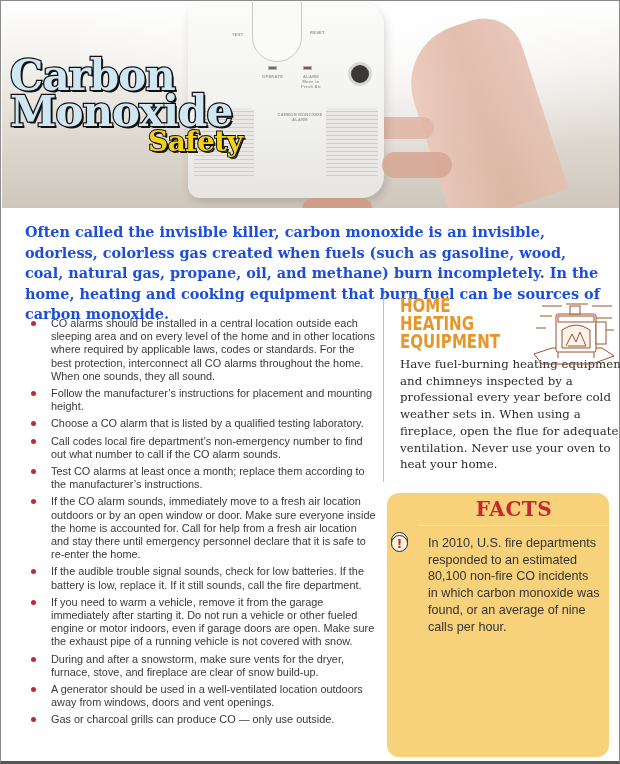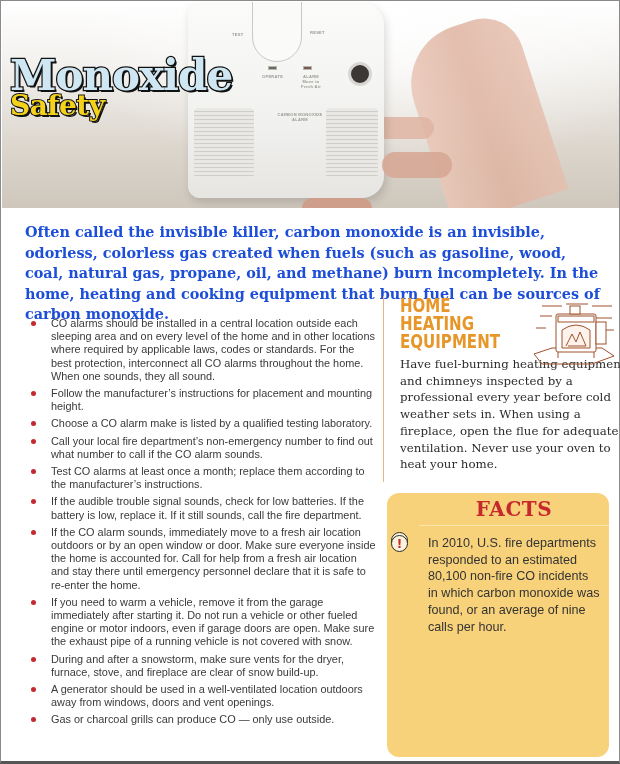--- a/index.html
+++ b/index.html
@@ -24,21 +24,21 @@
   .device .sensor { position: absolute; left: 160px; top: 60px; width: 24px; height: 24px; border-radius: 50%; background: #3b3735; border: 3px solid #d8d7d3; }
   .hand { position: absolute; left: 420px; top: 20px; width: 120px; height: 190px; background: linear-gradient(90deg, #e9c6b6, #dfb3a1 50%, #e5bfae); border-radius: 60px 40px 0 0; transform: rotate(-18deg); opacity: .85; }
   .finger { position: absolute; left: 380px; top: 150px; width: 70px; height: 26px; background: #d6a796; border-radius: 14px; opacity:.9; }
   .finger2 { position: absolute; left: 372px; top: 115px; width: 60px; height: 22px; background: #dfb4a3; border-radius: 12px; opacity:.85;}
   .thumb { position: absolute; left: 300px; top: 196px; width: 70px; height: 20px; background: #cf9e8a; border-radius: 10px; }
 
   .title { position: absolute; left: 8px; top: 56px; width: 280px; }
   .title .w1, .title .w2 { font-family: "DejaVu Serif", serif; font-weight: bold; color: #cfe7f2; font-size: 42px; line-height: 36px; letter-spacing: -1px;
     -webkit-text-stroke: 2.5px #111; paint-order: stroke fill; text-shadow: 2px 2px 0 #111; display: block; }
   .title .w3 { font-family: "DejaVu Serif", serif; font-weight: bold; color: #f4d21b; font-size: 28px; line-height: 28px; letter-spacing: -0.5px;
-    -webkit-text-stroke: 2px #111; paint-order: stroke fill; text-shadow: 2px 2px 0 #111; display: block; margin-top: -2px; }
+    -webkit-text-stroke: 2px #111; paint-order: stroke fill; text-shadow: 2px 2px 0 #111; display: block; margin-left: 138px; margin-top: -2px; }
 
   
   .intro { position: absolute; left: 24px; top: 221px; width: 576px; color: #1d4ed8; font-family: "DejaVu Serif", serif; font-weight: bold; font-size: 14.4px; line-height: 20.5px; }
 
   
   .bullets { position: absolute; left: 28px; top: 316px; width: 348px; list-style: none; }
   .bullets li { position: relative; padding-left: 22px; font-size: 10.9px; line-height: 13.2px; color: #3a3a3a; margin-bottom: 4px; }
   .bullets li .dot { position: absolute; left: 2px; top: 4px; width: 5px; height: 5px; border-radius: 50%; background: #c22a2f; }
 
   
@@ -75,35 +75,36 @@
       <div class="led" style="left:115px;top:64px;background:#7a5a50;"></div>
       <span class="lbl" style="left:74px;top:72px;">OPERATE</span>
       <span class="lbl" style="left:110px;top:72px;width:26px;text-align:center;">ALARM Move to Fresh Air</span>
       <span class="lbl" style="left:82px;top:110px;width:60px;text-align:center;">CARBON MONOXIDE ALARM</span>
       <div class="sensor"></div>
     </div>
     <div class="finger"></div>
     <div class="thumb"></div>
 
     <div class="title">
+      <span class="w1">Carbon</span>
       <span class="w2">Monoxide</span>
       <span class="w3">Safety</span>
     </div>
   </div>
 
   <p class="intro">Often called the invisible killer, carbon monoxide is an invisible, odorless, colorless gas created when fuels (such as gasoline, wood, coal, natural gas, propane, oil, and methane) burn incompletely. In the home, heating and cooking equipment that burn fuel can be sources of carbon monoxide.</p>
 
   <ul class="bullets">
     <li><span class="dot"></span><span>CO alarms should be installed in a central location outside each sleeping area and on every level of the home and in other locations where required by applicable laws, codes or standards. For the best protection, interconnect all CO alarms throughout the home. When one sounds, they all sound.</span></li>
     <li><span class="dot"></span><span>Follow the manufacturer’s instructions for placement and mounting height.</span></li>
-    <li><span class="dot"></span><span>Choose a CO alarm make is listed by a qualified testing laboratory.</span></li>
-    <li><span class="dot"></span><span>Call your local fire department’s non-emergency number to find out what number to call if the CO alarm sounds.</span></li>
+    <li><span class="dot"></span><span>Choose a CO alarm that is listed by a qualified testing laboratory.</span></li>
+    <li><span class="dot"></span><span>Call codes local fire department’s non-emergency number to find out what number to call if the CO alarm sounds.</span></li>
     <li><span class="dot"></span><span>Test CO alarms at least once a month; replace them according to the manufacturer’s instructions.</span></li>
+    <li><span class="dot"></span><span>If the CO alarm sounds, immediately move to a fresh air location outdoors or by an open window or door. Make sure everyone inside the home is accounted for. Call for help from a fresh air location and stay there until emergency personnel declare that it is safe to re-enter the home.</span></li>
     <li><span class="dot"></span><span>If the audible trouble signal sounds, check for low batteries. If the battery is low, replace it. If it still sounds, call the fire department.</span></li>
-    <li><span class="dot"></span><span>If the CO alarm sounds, immediately move to a fresh air location outdoors or by an open window or door. Make sure everyone inside the home is accounted for. Call for help from a fresh air location and stay there until emergency personnel declare that it is safe to re-enter the home.</span></li>
     <li><span class="dot"></span><span>If you need to warm a vehicle, remove it from the garage immediately after starting it. Do not run a vehicle or other fueled engine or motor indoors, even if garage doors are open. Make sure the exhaust pipe of a running vehicle is not covered with snow.</span></li>
     <li><span class="dot"></span><span>During and after a snowstorm, make sure vents for the dryer, furnace, stove, and fireplace are clear of snow build-up.</span></li>
     <li><span class="dot"></span><span>A generator should be used in a well-ventilated location outdoors away from windows, doors and vent openings.</span></li>
     <li><span class="dot"></span><span>Gas or charcoal grills can produce CO — only use outside.</span></li>
   </ul>
 
   <div class="heating">
     <div class="htitle">
       <div>HOME</div>
       <div>HEATING</div>

